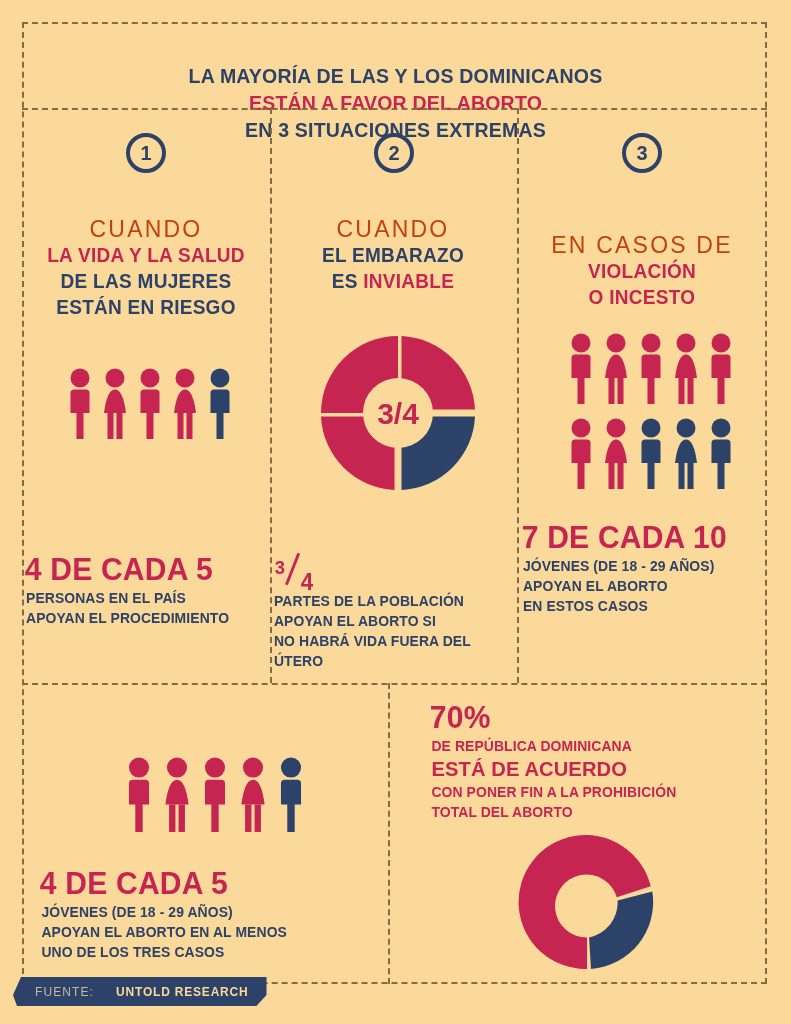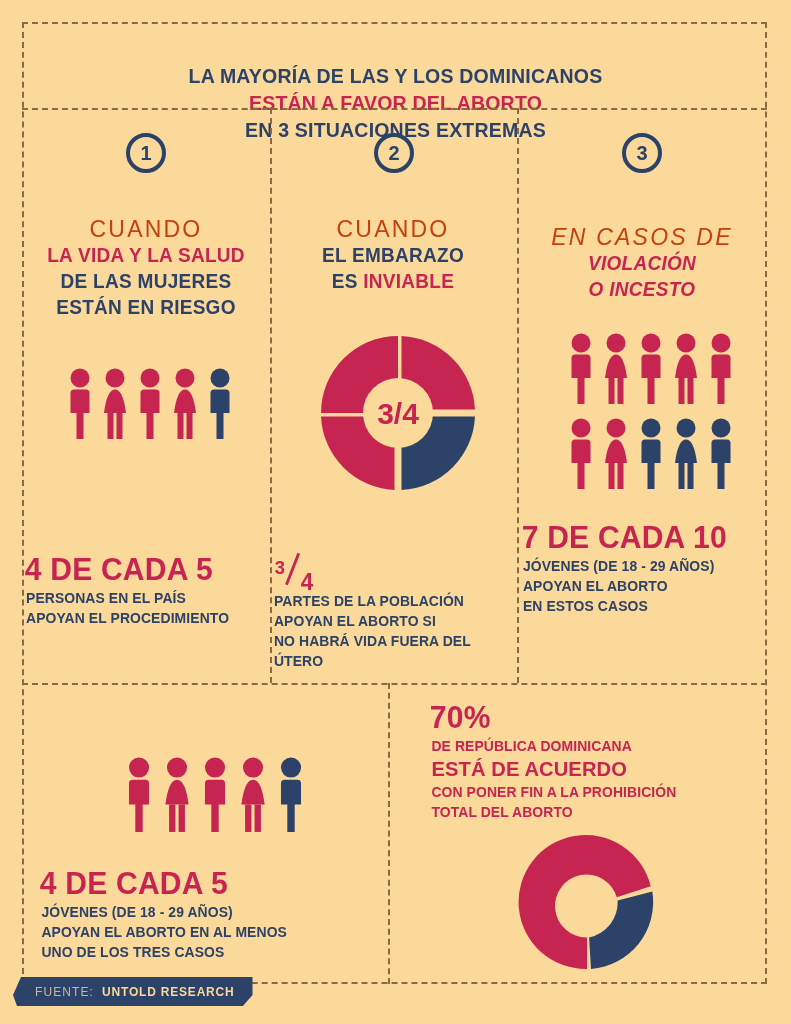--- a/index.html
+++ b/index.html
@@ -145,21 +145,21 @@
     height:29px;
     background:#2D4268;
     color:#FBD99A;
     display:flex;
     align-items:center;
     padding:0 18px 0 22px;
     font-size:12px;
     letter-spacing:1.1px;
     clip-path:polygon(8px 0, 100% 0, 100% 62%, 96% 100%, 4px 100%, 0 62%);
   }
-  .source .lbl{color:#c9b99b;font-weight:normal;margin-right:8px;}
+  .source .lbl{color:#c9b99b;font-weight:normal;margin-right:22px;}
   .source .val{color:#FBD99A;font-weight:bold;letter-spacing:.8px;}
 </style>
 </head>
 <body>
 
 <div class="canvas">
 
   <div class="frame"></div>
 
   <div class="header">
@@ -254,21 +254,21 @@
         <span class="den">4</span>
       </span>
     </div>
     <div class="sub">PARTES DE LA POBLACIÓN</div>
     <div class="sub">APOYAN EL ABORTO SI</div>
     <div class="sub">NO HABRÁ VIDA FUERA DEL ÚTERO</div>
   </div>
 
   <div class="badge" style="left:622px;top:133px;">3</div>
 
-  <div class="colhead" style="left:518px;top:224px;width:248px;font-style:italic;">
+  <div class="colhead" style="left:518px;top:232px;width:248px;">
     <div class="small">EN CASOS DE</div>
     <div class="big"><span class="red">VIOLACIÓN</span></div>
     <div class="big"><span class="red">O INCESTO</span></div>
   </div>
 
   <div class="people" style="left:567px;top:333px;gap:7px;">
     <span class="person">
       <svg width="28" height="72" viewBox="0 0 28 72">
           <circle cx="14" cy="10" r="9.5" fill="#C62552"></circle>
           <path d="M4.5 25 Q4.5 21.5 8 21.5 L20 21.5 Q23.5 21.5 23.5 25 L23.5 45 L17.5 45 L17.5 71 L10.5 71 L10.5 45 L4.5 45 Z" fill="#C62552"></path>

